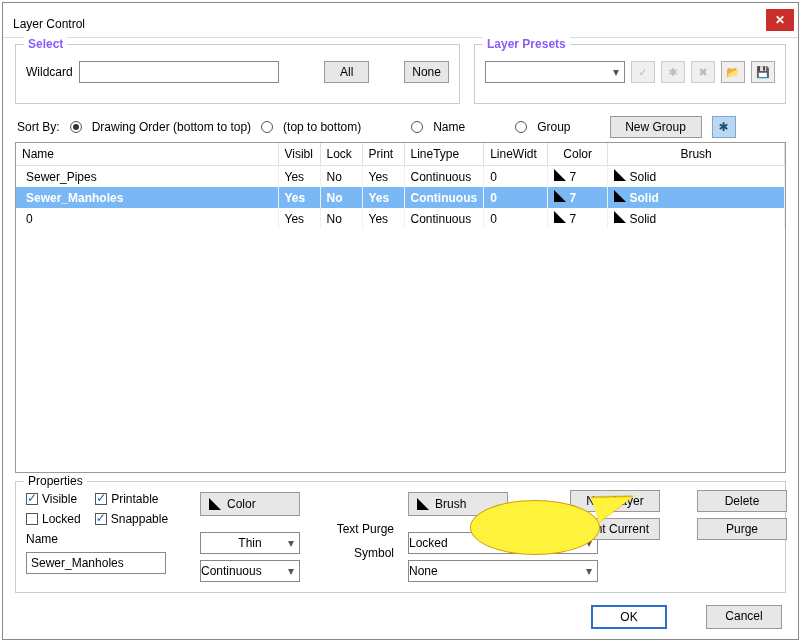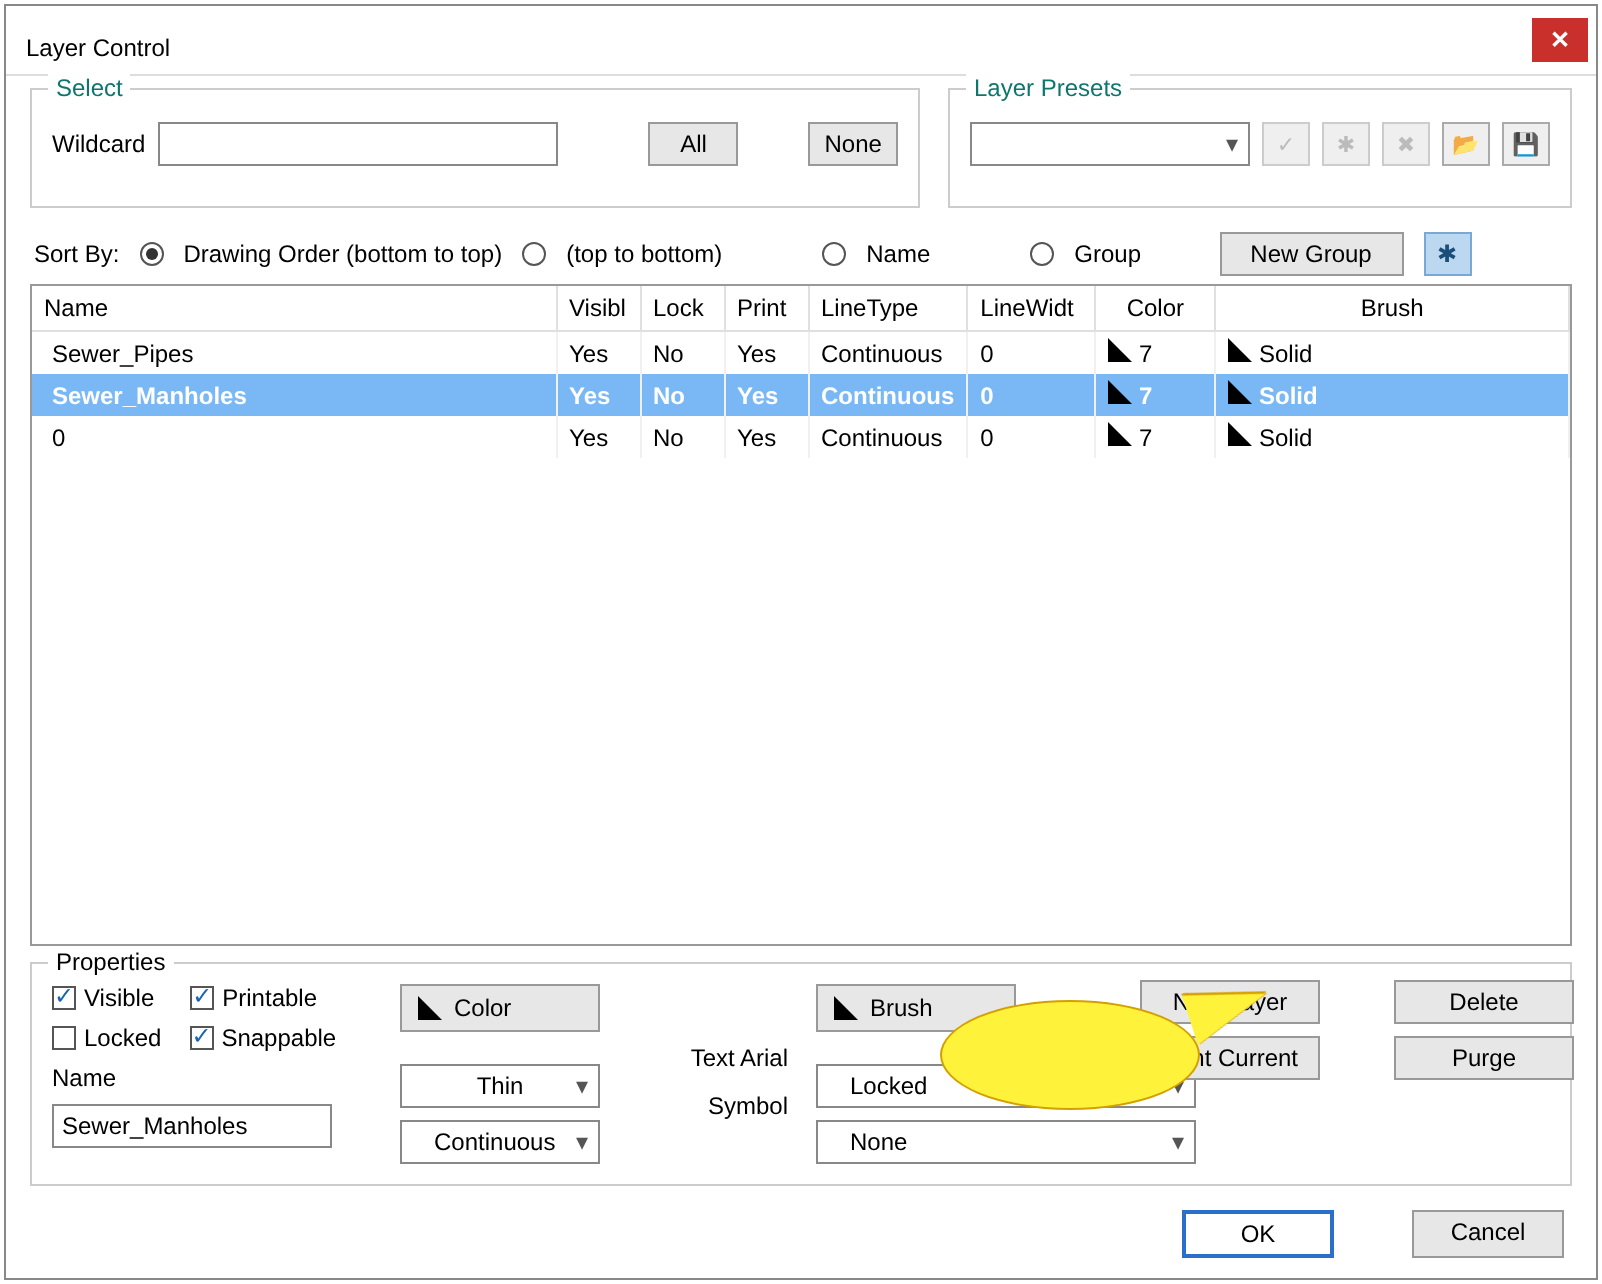--- a/index.html
+++ b/index.html
@@ -4,21 +4,21 @@
 <style>
 * { box-sizing: border-box; font-family: 'Segoe UI', Tahoma, sans-serif; font-size: 12px; }
 body { margin: 0; padding: 2px; background: #fff; }
 .window { border: 1px solid #888; width: 797px; height: 638px; background: #fff; display: flex; flex-direction: column; }
 .titlebar { display: flex; align-items: flex-end; padding: 6px 4px 6px 10px; border-bottom: 1px solid #ddd; }
 .titlebar-text { flex: 1; }
 .close-btn { width: 28px; height: 22px; background: #c9302c; color: #fff; display: flex; align-items: center; justify-content: center; font-weight: bold; cursor: pointer; }
 .content { padding: 6px 12px; flex: 1; display: flex; flex-direction: column; }
 .top-row { display: flex; gap: 14px; }
 .fieldset { border: 1px solid #ccc; padding: 8px 10px 10px; position: relative; }
-.fs-label { position: absolute; top: -8px; left: 8px; background: #fff; padding: 0 4px; color: #0f766e; }
+.fs-label { position: absolute; top: -8px; left: 8px; background: #fff; padding: 0 4px; color: #8b5cf6; font-weight: bold; }
 .select-box { width: 445px; height: 60px; }
 .presets-box { flex: 1; height: 60px; }
 .row { display: flex; align-items: center; gap: 6px; }
 .wildcard-input { width: 260px; height: 22px; border: 1px solid #888; background: #fff; }
 .btn { border: 1px solid #999; background: #e7e7e7; padding: 3px 0; text-align: center; cursor: pointer; margin-left: 29px; }
 .btn-sm { width: 58px; }
 .presets-select { flex:1; height: 22px; border: 1px solid #888; background: #fff; position: relative; }
 .presets-select::after { content:"▾"; position:absolute; right:5px; top:3px; color:#555; }
 .icon-btn { width: 24px; height: 22px; border: 1px solid #aaa; background: #efefef; display: flex; align-items:center; justify-content:center; color:#555; cursor:pointer; font-size:11px;}
 .icon-btn.disabled { color:#bbb; border-color:#ccc; }
@@ -34,21 +34,21 @@
 tr.sel td { background:#7ab8f5; color:#fff; font-weight:bold; }
 .tri { width:0;height:0;border-left:12px solid #000;border-top:12px solid transparent;display:inline-block; }
 .props { border:1px solid #ccc; margin-top:8px; padding:10px; position:relative; }
 .props-label { position:absolute; top:-8px; left:8px; background:#fff; padding:0 4px; }
 .props-grid { display:flex; gap:14px; }
 .col { display:flex; flex-direction:column; gap:6px; }
 .chk { width:12px; height:12px; border:1px solid #555; display:inline-block; position:relative; }
 .chk.checked::after { content:"✓"; position:absolute; top:-3px; left:0; font-size:12px; color:#1a65b0;}
 .chk-row { display:flex; align-items:center; gap:4px;}
 .name-input { width:140px; height:22px; border:1px solid #888; padding:0 4px;}
-.dd { width:100px; height:22px; border:1px solid #888; background:#fff; position:relative; padding:0 16px; display:flex; align-items:center;}
+.dd { width:100px; height:22px; border:1px solid #888; background:#fff; position:relative; padding:0 0; display:flex; align-items:center;}
 .dd::after{content:"▾";position:absolute;right:5px;color:#555;}
 .dd-wide { width:190px; }
 .btn-color, .btn-brush { width:100px; height:24px; border:1px solid #999; background:#e7e7e7; display:flex; align-items:center; gap:6px; padding:0 8px; cursor:pointer;}
 .right-btns { position:absolute; right:-2px; top:8px; display:flex; flex-direction:column; gap:6px;}
 .right-btns .brow { display:flex; gap:8px; }
 .btn-w { width:90px; }
 .bottom-btns { display:flex; justify-content:flex-end; gap:10px; padding:12px 4px 4px;}
 .ok-btn { width:76px; border:2px solid #2a6fc9; background:#fff; padding:3px 0;}
 .cancel-btn { width:76px; }
 .callout { position:absolute; left:470px; top:500px; pointer-events:none; }
@@ -199,21 +199,21 @@
             </div>
           <div style="height:4px"></div>
           <div class="dd">
               <span style="margin:auto;">Thin</span>
             </div>
           <div class="dd">
               <span>Continuous</span>
             </div>
         </div>
         <div class="col" style="width:70px; padding-top:30px; align-items:flex-end; gap:10px;">
-          <span class="lbl">Text Arial</span>
+          <span class="lbl">Text Purge</span>
           <span class="lbl">Symbol</span>
         </div>
         <div class="col" style="width:200px;">
           <div class="btn-brush">
               <span class="tri"></span>
               <span>Brush</span>
             </div>
           <div style="height:4px"></div>
           <div class="dd dd-wide">
               <span>Locked</span>

